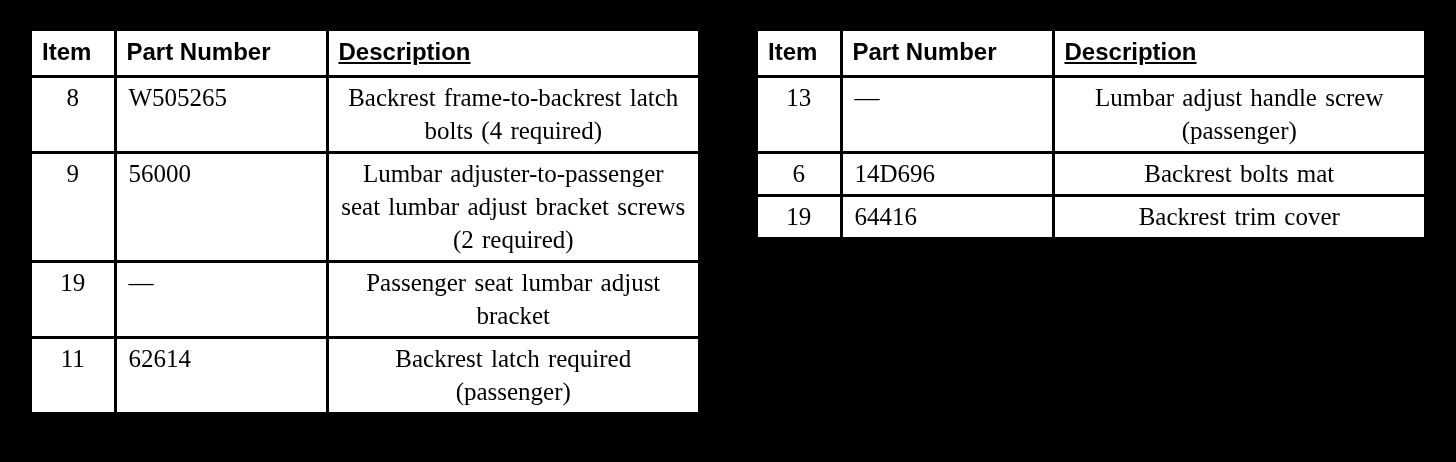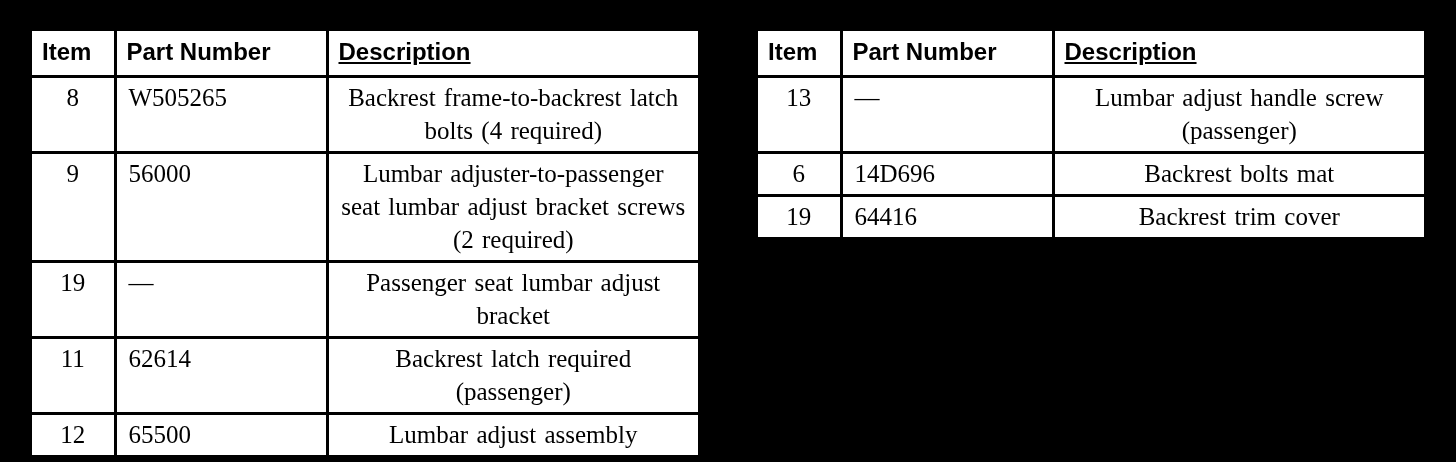--- a/index.html
+++ b/index.html
@@ -108,25 +108,20 @@
             <tr>
               <td class="col-item">19</td>
               <td class="col-part">—</td>
               <td class="col-desc">Passenger seat lumbar adjust bracket</td>
             </tr>
             <tr>
               <td class="col-item">11</td>
               <td class="col-part">62614</td>
               <td class="col-desc">Backrest latch required (passenger)</td>
             </tr>
-            <tr>
-              <td class="col-item">12</td>
-              <td class="col-part">65500</td>
-              <td class="col-desc">Lumbar adjust assembly</td>
-            </tr>
           </tbody>
       </table>
 
     </div>
 
     <div class="table-section">
       <table class="parts-table">
         <colgroup>
           <col class="c-item">
             <col class="c-part">

